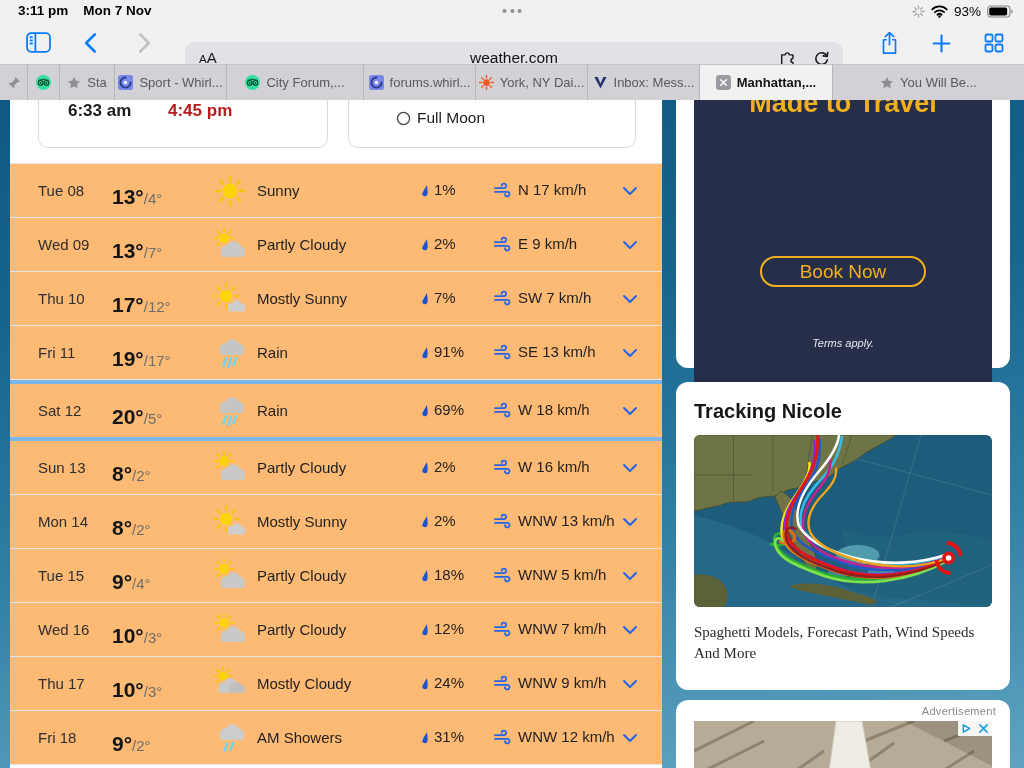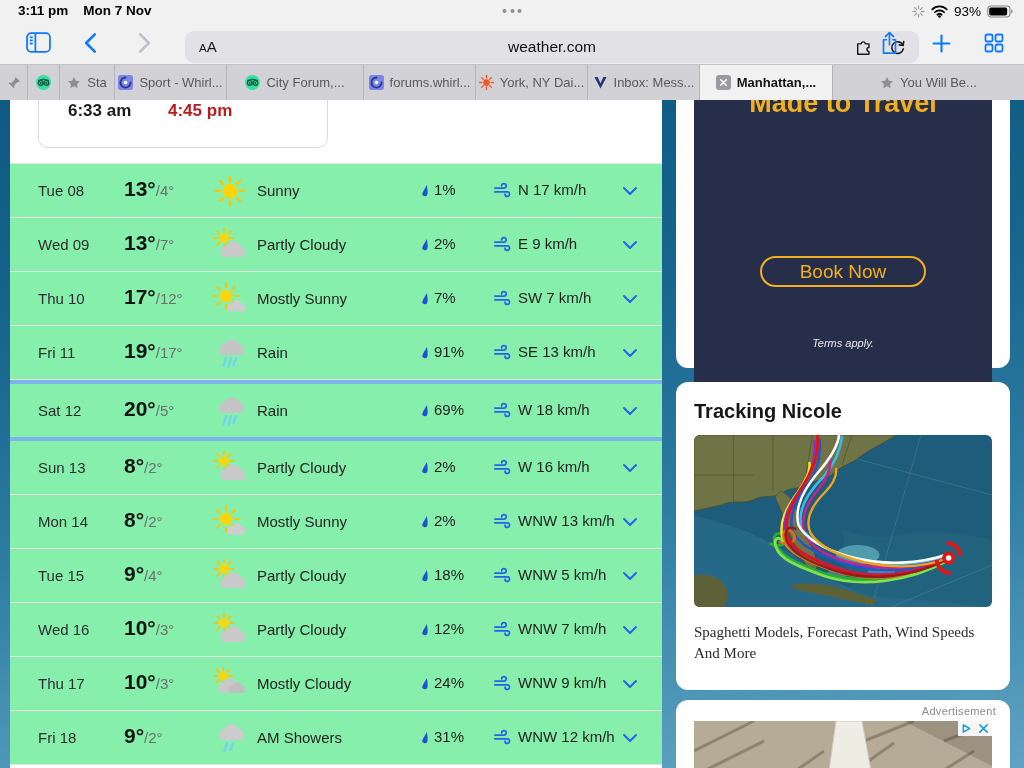--- a/index.html
+++ b/index.html
@@ -10,21 +10,21 @@
   
   .status-bar{position:absolute;top:0;left:0;right:0;height:22px;}
   .status-left{position:absolute;left:18px;top:3px;font-size:13.5px;font-weight:600;color:#000;display:flex;gap:15px;}
   .status-dots{position:absolute;left:50%;top:9px;transform:translateX(-50%);display:flex;gap:3.5px;}
   .status-dots i{width:4px;height:4px;border-radius:50%;background:#8e8e93;display:block;}
   .status-right{position:absolute;right:10px;top:2px;height:18px;display:flex;align-items:center;gap:6px;font-size:13.5px;font-weight:500;color:#000;}
 
   
   .toolbar{position:absolute;top:22px;left:0;right:0;height:42px;}
   .tbtn{position:absolute;top:10px;cursor:default;}
-  .url-bar{position:absolute;left:185px;top:9px;width:734px;height:32px;background:#e2e1e6;border-radius:9px;}
+  .url-bar{position:absolute;left:185px;top:20px;width:658px;height:32px;background:#e2e1e6;border-radius:9px;}
   .aa{position:absolute;left:14px;top:7px;font-size:15px;color:#1a1a1a;display:inline-block;}
   .aa::first-letter{font-size:11.5px;}
   .url-text{position:absolute;left:0;right:0;text-align:center;top:7px;font-size:15.5px;color:#111;}
   .url-icons{position:absolute;right:13px;top:6px;display:flex;gap:16px;align-items:center;height:20px;}
   .tool-right{position:absolute;right:20px;top:9px;display:flex;gap:33px;align-items:center;}
 
   
   .tab-bar{position:absolute;top:64px;left:0;right:0;height:36px;background:#d2d1d6;display:flex;border-top:1px solid #c4c3c8;box-sizing:border-box;}
   .tab{box-sizing:border-box;height:100%;display:flex;align-items:center;justify-content:center;gap:6px;
        font-size:13px;color:#59595d;border-right:1px solid #b7b6bc;overflow:hidden;white-space:nowrap;flex:0 0 112px;cursor:default;}
@@ -45,24 +45,24 @@
 
   .mini-card{position:absolute;top:-42px;height:90px;background:#fff;border:1px solid #d9d9d9;border-radius:10px;box-sizing:border-box;}
   .sun-card{left:28px;width:290px;}
   .moon-card{left:338px;width:288px;}
   .sunrise{position:absolute;left:29px;top:42px;font-size:17px;font-weight:700;color:#1c1c1c;}
   .sunset{position:absolute;left:129px;top:42px;font-size:17px;font-weight:700;color:#b91c1c;}
   .moon-icon{position:absolute;left:47px;top:52px;}
   .moon-label{position:absolute;left:68px;top:50px;font-size:15.5px;color:#1c1c1c;}
 
   .forecast{position:absolute;left:0;right:0;top:63px;border-top:1px solid #e4e4e4;}
-  .frow{position:relative;height:54px;border-bottom:1px solid #e4e4e4;box-sizing:border-box;background:#86efac;}
+  .frow{position:relative;height:54px;border-bottom:1px solid #e4e4e4;box-sizing:border-box;background:#fdba74;}
   .frow.hl{height:61px;border-top:4px solid #7db4e9;border-bottom:4px solid #7db4e9;}
   .day{position:absolute;left:28px;top:18px;font-size:15px;color:#2e2e2e;}
-  .temps{position:absolute;left:102px;top:13px;display:flex;align-items:baseline;margin-left:12px;}
+  .temps{position:absolute;left:102px;top:21px;display:flex;align-items:baseline;}
   .hi{font-size:21px;font-weight:700;color:#141414;}
   .lo{font-size:15px;color:#6d6d6d;font-style:normal;font-weight:400;}
   .wx-icon{position:absolute;left:203px;top:10px;width:34px;height:34px;}
   .cond{position:absolute;left:247px;top:18px;font-size:15px;color:#1f1f1f;}
   .precip{position:absolute;left:408px;top:17px;display:flex;align-items:center;gap:4px;}
   .pct{font-size:15px;color:#1f1f1f;}
   .windc{position:absolute;left:483px;top:17px;display:flex;align-items:center;gap:6px;font-size:15px;color:#1f1f1f;}
   .chev{position:absolute;left:612px;top:22px;}
 
   
@@ -314,20 +314,28 @@
   </div>
 </div>
 
   <div class="page">
 
     <div class="main-panel">
       <div class="mini-card sun-card">
         <span class="sunrise">6:33 am</span>
         <span class="sunset">4:45 pm</span>
       </div>
+      <div class="mini-card moon-card">
+        <span class="moon-icon">
+            <svg width="15" height="15" viewBox="0 0 16 16">
+              <circle cx="8" cy="8" r="6.5" fill="none" stroke="#444" stroke-width="1.4"></circle>
+            </svg>
+          </span>
+        <span class="moon-label">Full Moon</span>
+      </div>
       <div class="forecast">
   <div class="frow">
     <span class="day">Tue 08</span>
     <span class="temps">
               <b class="hi">13°</b>
               <i class="lo">/4°</i>
             </span>
     <span class="wx-icon">
               <svg width="34" height="34" viewBox="0 0 34 34">
                 <g stroke="#f6c60e" stroke-width="2.6" stroke-linecap="round">

